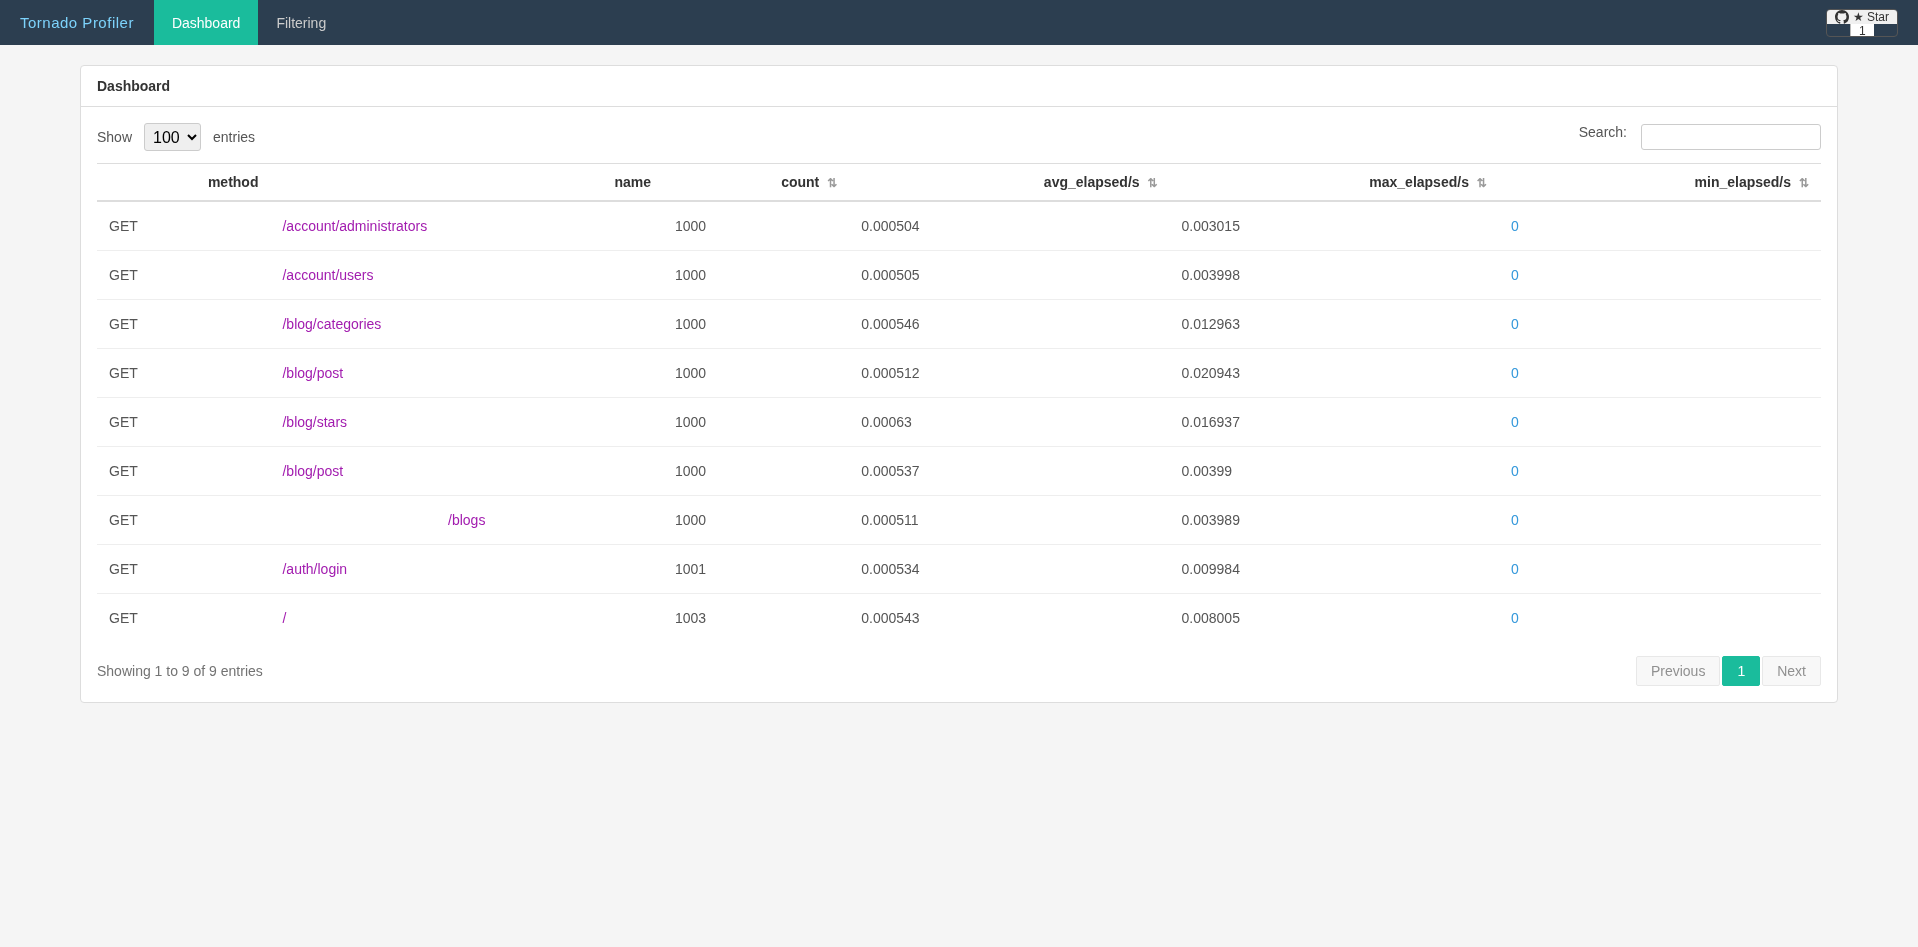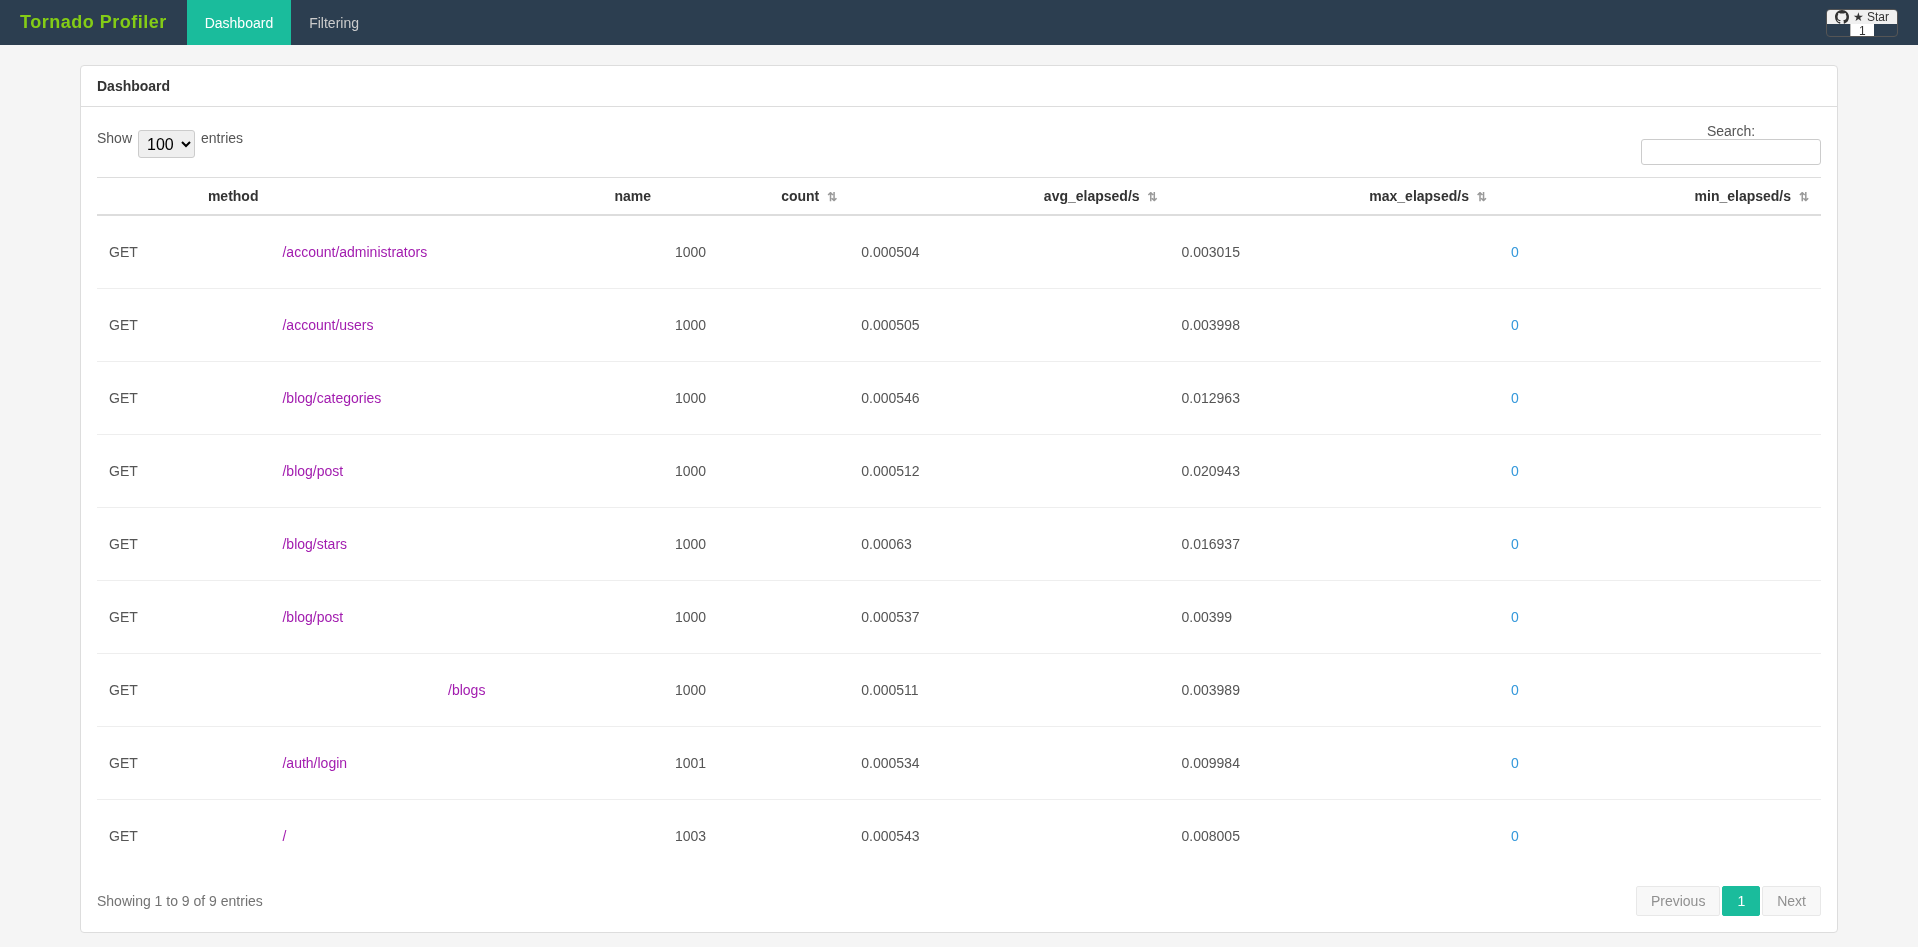--- a/index.html
+++ b/index.html
@@ -7,23 +7,23 @@
 
     
     .navbar {
       background: #2c3e50;
       display: flex;
       align-items: center;
       padding: 0 20px;
       height: 45px;
     }
     .navbar-brand {
-      color: #84cc16;
-      font-size: 18px;
-      font-weight: bold;
+      color: #7dd3fc;
+      font-size: 15px;
+      font-weight: normal;
       margin-right: 20px;
       letter-spacing: 0.5px;
     }
     .nav-links {
       display: flex;
       align-items: center;
       flex: 1;
     }
     .nav-link {
       color: #ccc;
@@ -94,39 +94,38 @@
 
     
     .controls-row {
       display: flex;
       align-items: center;
       justify-content: space-between;
       margin-bottom: 12px;
     }
     .show-entries {
       display: flex;
-      align-items: flex-start;
-      gap: 6px;
+      align-items: center;
+      gap: 12px;
       font-size: 14px;
       color: #555;
     }
     .show-entries select {
       border: 1px solid #ccc;
       border-radius: 3px;
       padding: 2px 4px;
       font-size: 16px;
       height: 28px;
     }
     .search-box {
       display: flex;
-      align-items: center;
-      gap: 0;
-      font-size: 14px;
-      color: #555;
-      flex-direction: column;
+      align-items: flex-start;
+      gap: 14px;
+      font-size: 14px;
+      color: #555;
     }
     .search-box input {
       border: 1px solid #ccc;
       border-radius: 3px;
       padding: 4px 8px;
       font-size: 14px;
       width: 180px;
     }
 
     
@@ -145,21 +144,21 @@
       white-space: nowrap;
       cursor: pointer;
     }
     .data-table th .sort-icon {
       display: inline-block;
       margin-left: 4px;
       color: #999;
       font-size: 12px;
     }
     .data-table td {
-      padding: 28px 12px;
+      padding: 16px 12px;
       border-top: 1px solid #eee;
       color: #555;
     }
     .data-table td.name-col {
       color: #a21caf;
     }
     .data-table td.num-col {
       color: #555;
     }
     .data-table td.zero-col {

